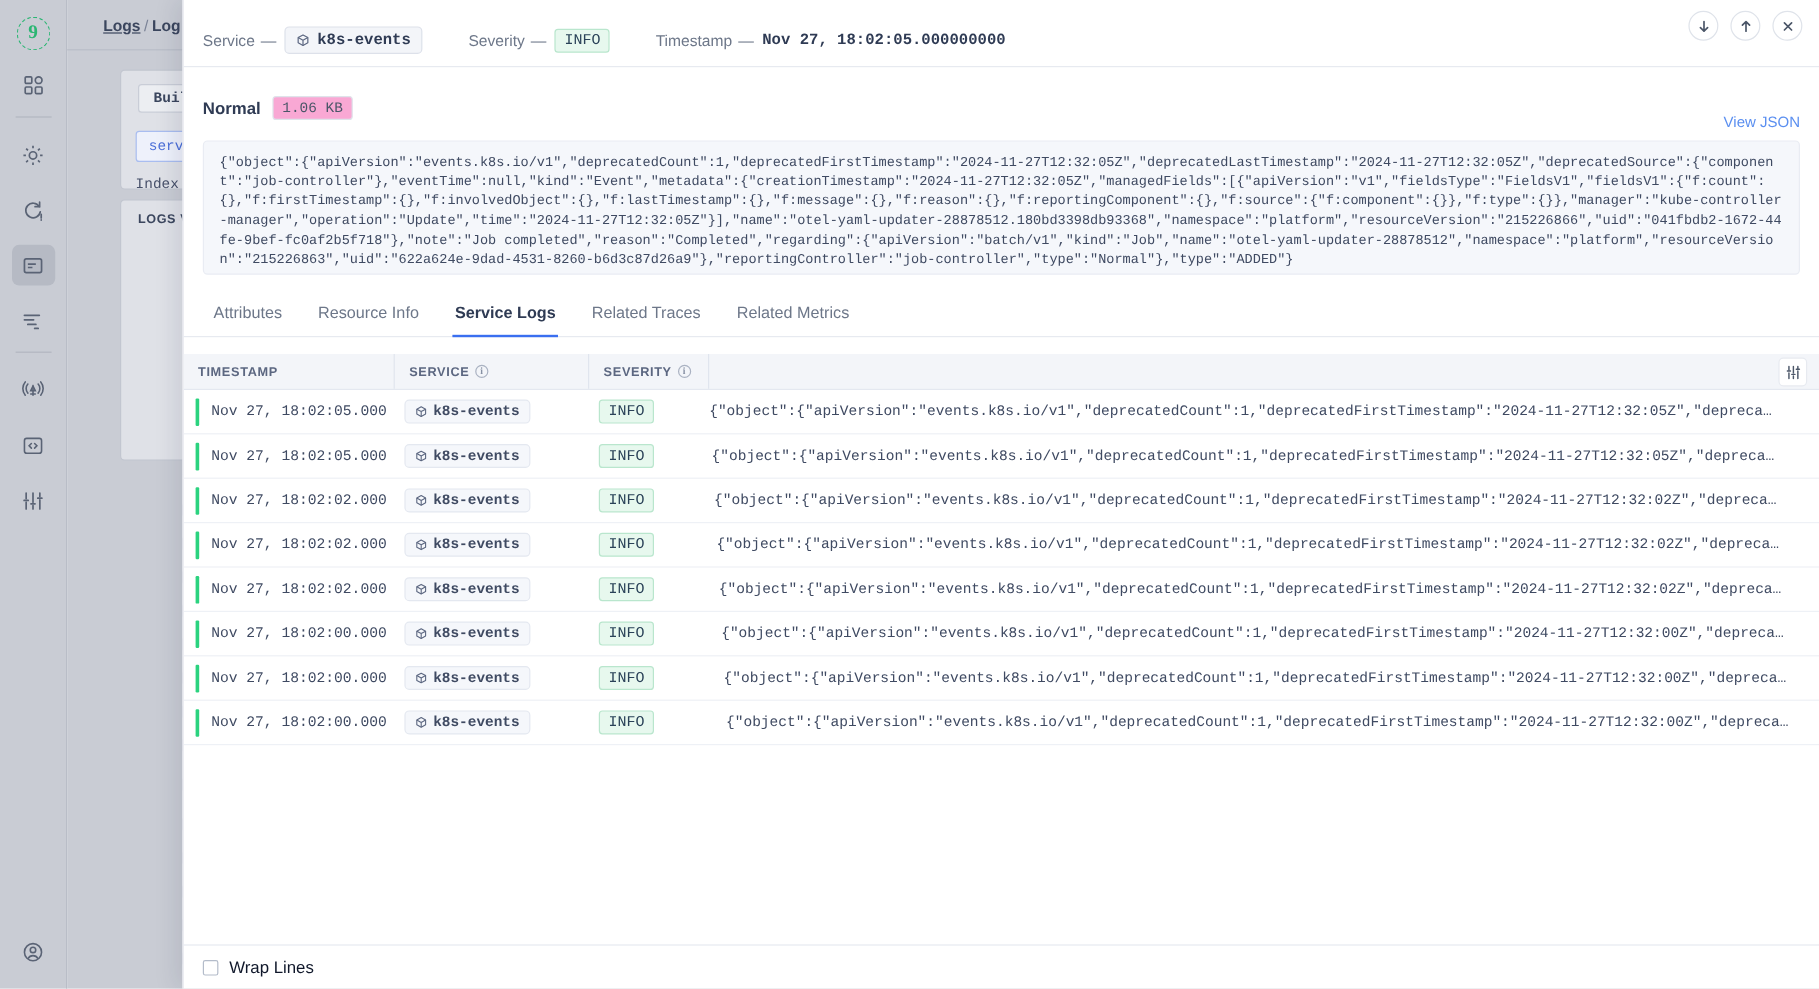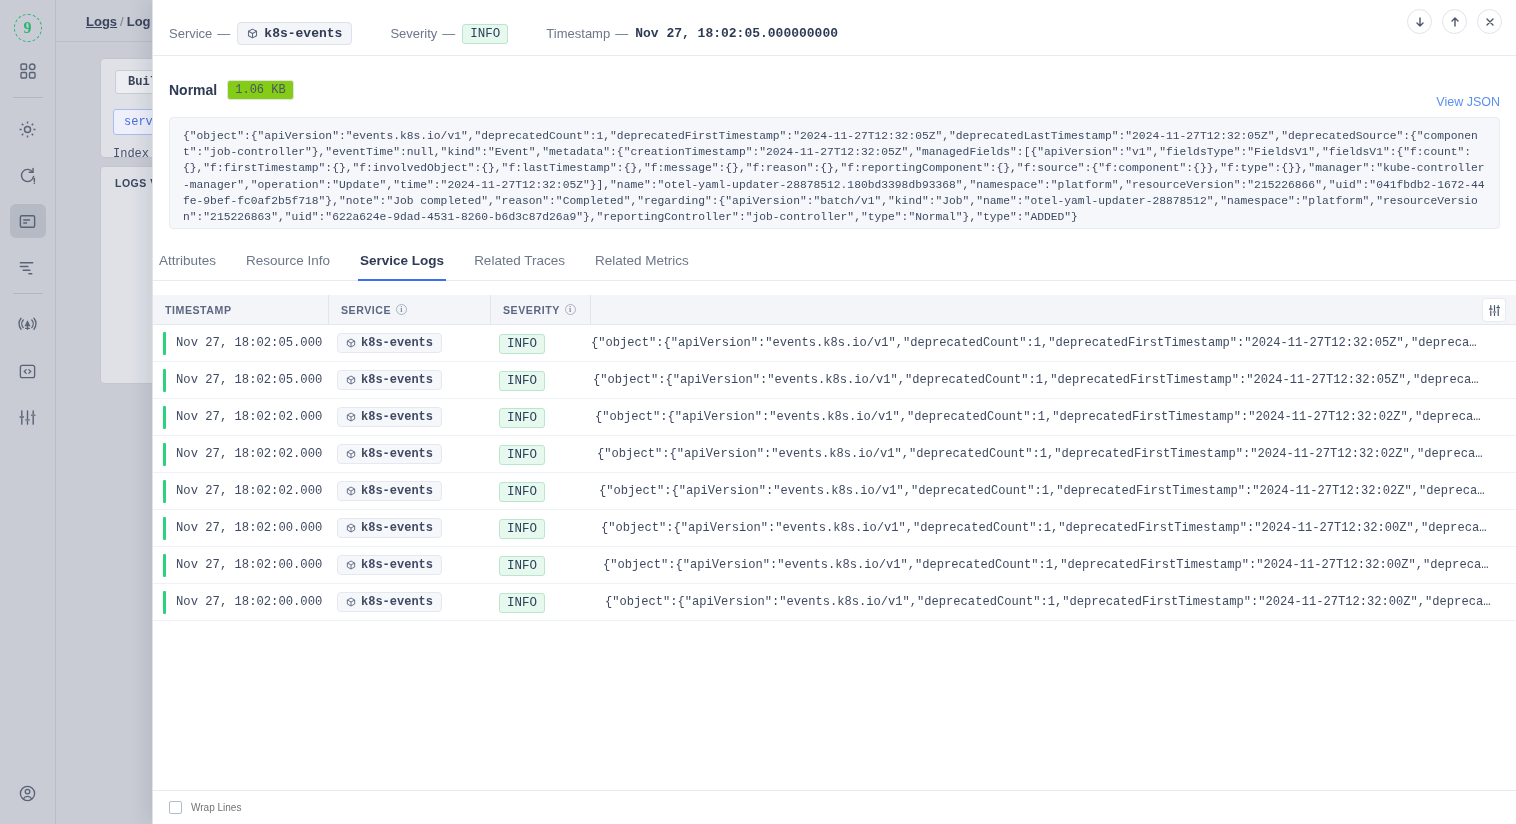--- a/index.html
+++ b/index.html
@@ -148,39 +148,39 @@
     border: 1px solid #dfe3ea; background: #fff;
     display: flex; align-items: center; justify-content: center;
     color: #4b5668; cursor: pointer;
   }
 
   .content-head {
     display: flex; align-items: center; padding: 14px 16px 8px 16px;
   }
   .content-label { font-size: 14px; font-weight: bold; color: #2f3b54; }
   .size-badge {
-    margin-left: 10px; background: #84cc16; border: 1px solid #dfe3ea;
+    margin-left: 10px; background: #f9a8d4; border: 1px solid #dfe3ea;
     border-radius: 3px; padding: 2px 7px; font-size: 12px; color: #4b5668;
     font-family: "Liberation Mono", monospace;
   }
   .view-json {
     margin-left: auto; font-size: 12.5px; color: #5b8ff0; cursor: pointer; margin-top: 25px;
   }
 
   .json-box {
     margin: 0 16px; background: #f5f7fb; border: 1px solid #e9ecf3;
     border-radius: 4px; padding: 10px 13px;
     font-family: "Liberation Mono", monospace;
     font-size: 11.3px; line-height: 16.2px; color: #3f4a62;
     word-break: break-all; white-space: normal;
     height: 112px; overflow: hidden;
   }
 
   .tabs {
-    display: flex; gap: 26px; padding: 0 4px; margin-top: 18px;
+    display: flex; gap: 26px; padding: 0 23px; margin-top: 18px;
     border-bottom: 1px solid #e7eaf0;
   }
   .tab {
     padding: 6px 2px 11px; font-size: 13.5px; color: #6d7789;
     cursor: pointer; border-bottom: 2.5px solid transparent; margin-bottom: -1px;
   }
   .tab.active { color: #2f3b54; font-weight: bold; border-bottom-color: #3a6ff0; }
 
   .table-wrap { flex: 1; display: flex; flex-direction: column; overflow: hidden; }
   .thead {
@@ -240,21 +240,21 @@
   }
 
   .modal-foot {
     display: flex; align-items: center; gap: 9px;
     padding: 10px 16px; border-top: 1px solid #e7eaf0;
   }
   .wrap-box {
     width: 13px; height: 13px; border: 1px solid #b4bcca;
     border-radius: 2px; background: #fff; cursor: pointer;
   }
-  .wrap-label { font-size: 10px; color: #737373; }
+  .wrap-label { font-size: 14px; color: #0f172a; }
   svg { display: block; }
 </style>
 </head>
 <body>
 
 <div class="app">
 
   <div class="railbar">
     <div class="logo">9</div>
 

